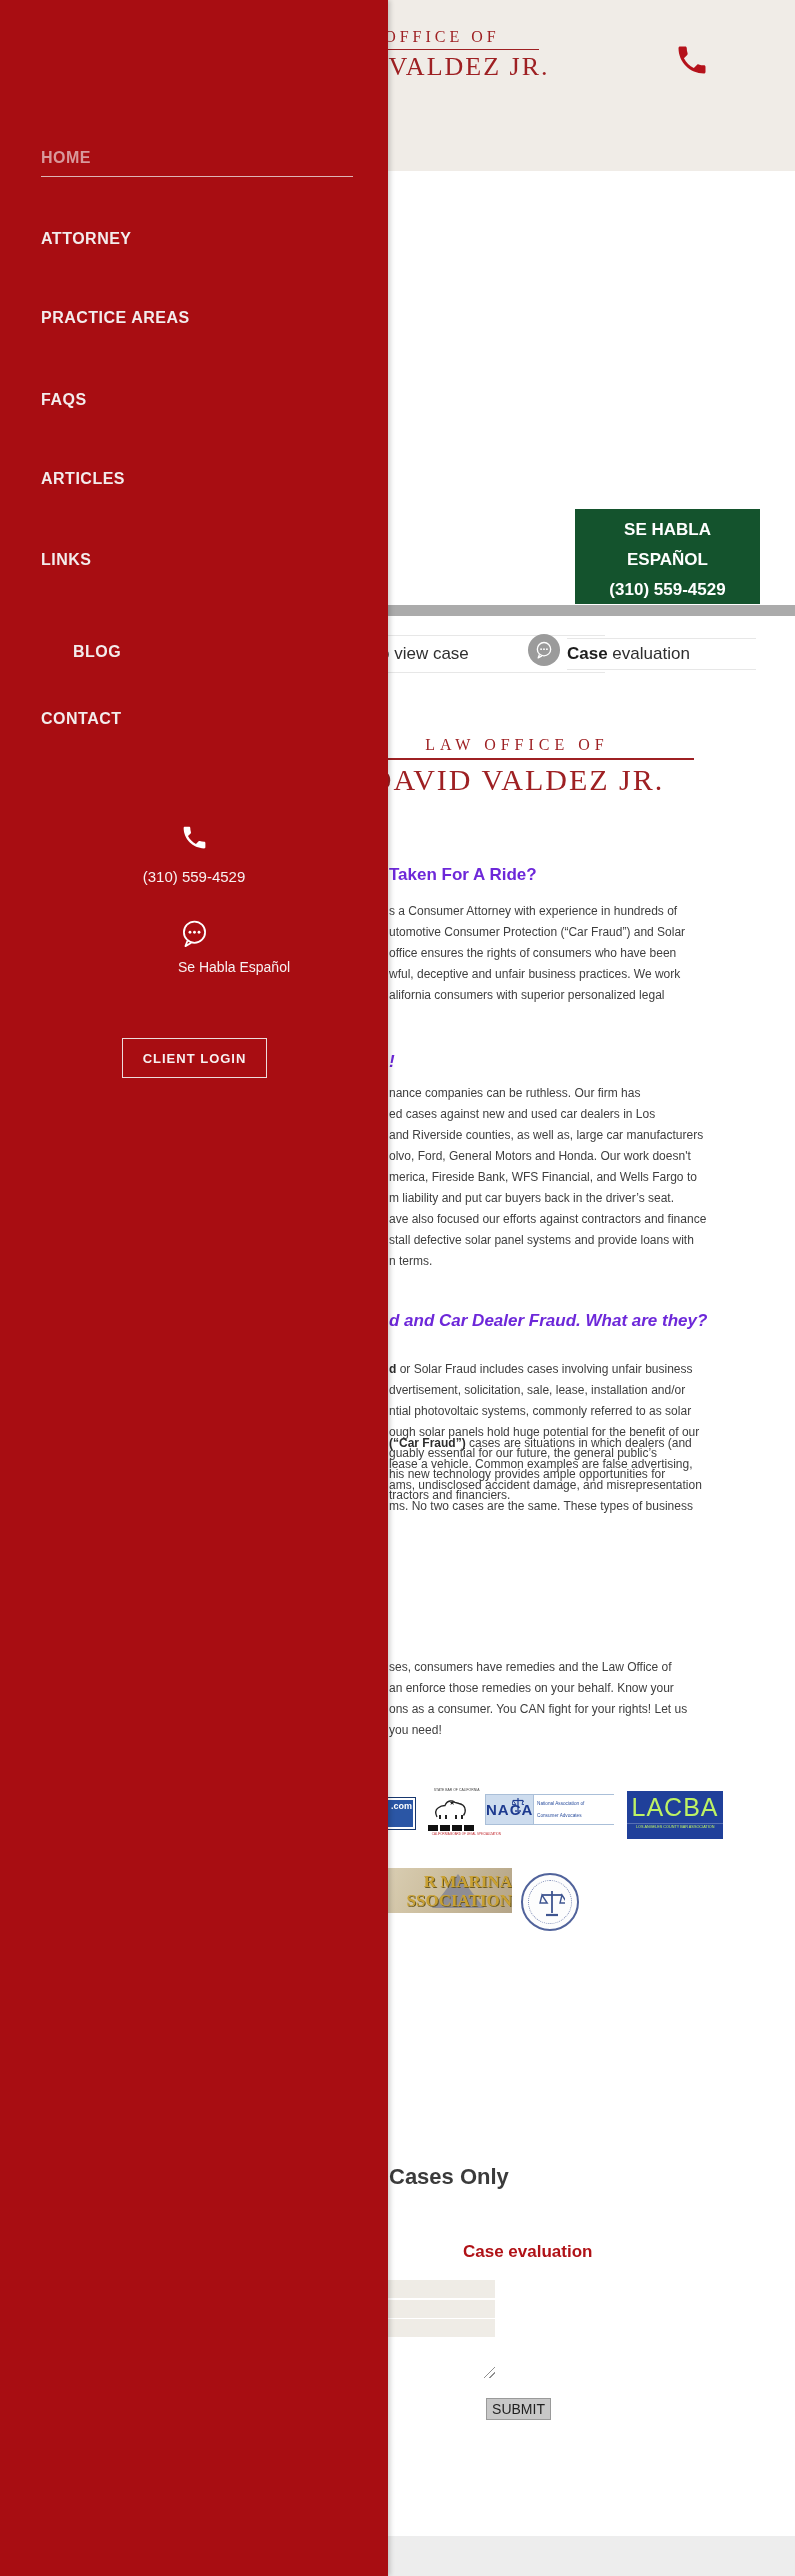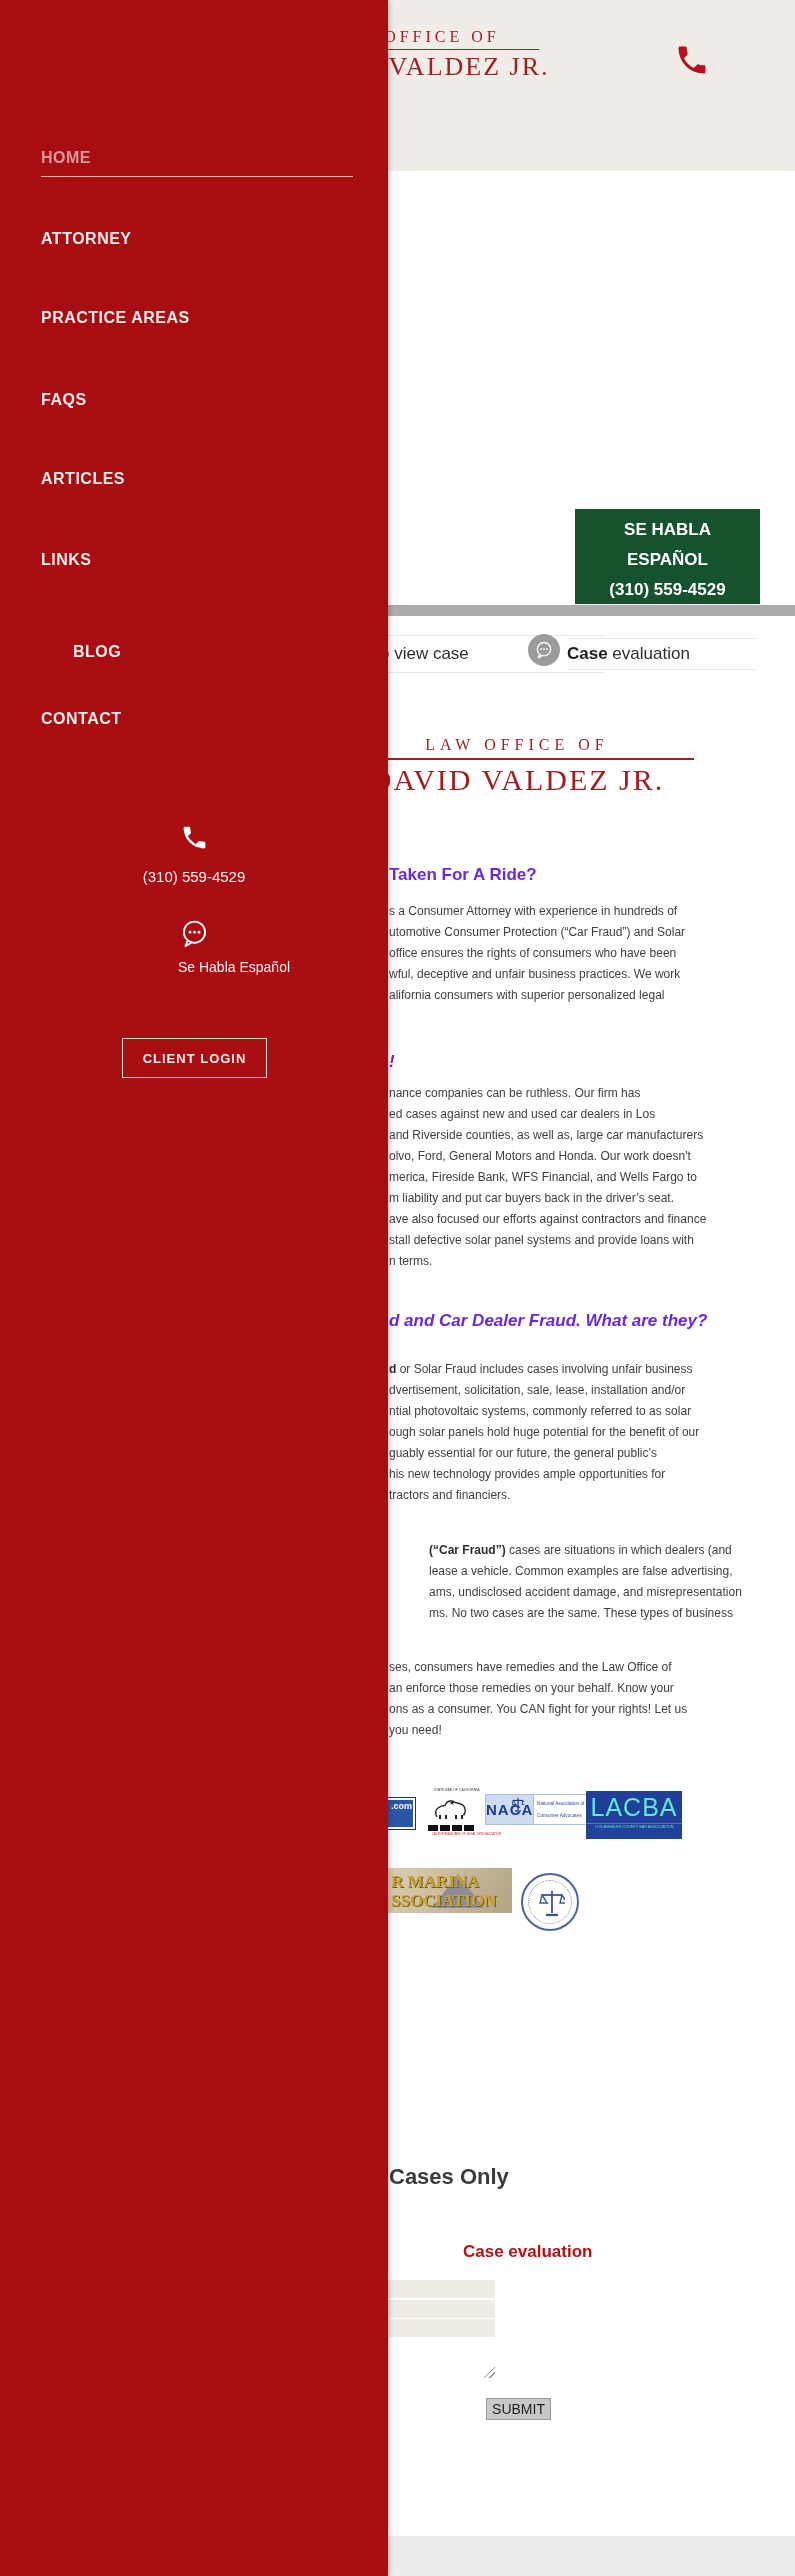--- a/index.html
+++ b/index.html
@@ -42,43 +42,43 @@
   .red-h.it{font-style:italic;}
   #art-h1{top:865px;}
   #art-h2{top:1052px;}
   #art-h3{top:1311px;}
   .para{position:absolute;left:389px;font-size:12px;color:#3e3e3e;}
   .para .tline{line-height:21px;white-space:nowrap;}
   .para b{color:#2c2c2c;}
   #para1{top:901px;}
   #para2{top:1083px;}
   #para3{top:1343px;margin-top:16px;}
-  #para4{top:1540px;padding-left:40px;}
+  #para4{top:1433px;}
   #para5{top:1657px;}
 
   
   .badge{position:absolute;cursor:pointer;}
   #badge-lawyers{left:370px;top:1797px;width:46px;height:33px;background:#2b56a5;border:1px solid #17376e;box-shadow:inset 0 0 0 2px #ffffff;padding:3px 3px 0 3px;box-sizing:border-box;}
   #badge-lawyers .b1{color:#fff;font-size:9px;font-weight:bold;text-align:right;}
   #badge-lawyers .b2{color:#f5c33b;font-size:9px;font-weight:bold;text-align:left;margin-top:2px;}
   #badge-statebar{left:422px;top:1788px;width:58px;height:56px;background:#fff;text-align:center;}
   #badge-statebar .arc{font-size:9px;transform:scale(.38);transform-origin:center top;white-space:nowrap;color:#444;width:160%;margin-left:-30%;}
   #badge-statebar .bars{display:flex;justify-content:center;gap:2px;margin-top:1px;}
   #badge-statebar .bars i{display:block;width:10px;height:6px;background:#111;}
   #badge-statebar .cap{font-size:9px;transform:scale(.33);transform-origin:center top;white-space:nowrap;color:#c0272d;width:200%;margin-left:-50%;margin-top:1px;}
   #badge-naca{left:485px;top:1794px;width:129px;height:31px;border:1px solid #aabfd8;box-sizing:border-box;background:#cddcee;display:flex;}
   #badge-naca .left{width:64px;position:relative;color:#1d3a8f;font-weight:bold;font-size:15px;letter-spacing:1px;text-align:center;line-height:29px;}
   #badge-naca .left svg{position:absolute;left:26px;top:2px;}
   #badge-naca .right{flex:1;background:#fff;border-left:1px solid #aabfd8;color:#2c4f9e;}
   #badge-naca .right div{font-size:9px;transform:scale(.52);transform-origin:left center;white-space:nowrap;line-height:12px;margin-left:3px;}
   #badge-naca .right{padding-top:2px;}
-  #badge-lacba{left:586px;top:1791px;width:96px;height:48px;background:#20409a;color:#5eead4;text-align:center;box-sizing:border-box;}
+  #badge-lacba{left:627px;top:1791px;width:96px;height:48px;background:#20409a;color:#bef264;text-align:center;box-sizing:border-box;}
   #badge-lacba .big{font-size:25px;letter-spacing:1px;line-height:32px;}
   #badge-lacba .small{border-top:1px solid rgba(255,255,255,.5);margin:0 3px;padding-top:2px;font-size:9px;transform:scale(.42);transform-origin:center top;white-space:nowrap;width:240%;margin-left:-70%;}
-  #badge-marina{left:370px;top:1868px;width:142px;height:45px;background:linear-gradient(115deg,#ddd2b8 0%,#cdbfa0 45%,#b4a487 100%);overflow:hidden;}
+  #badge-marina{left:370px;top:1868px;width:142px;height:45px;background:linear-gradient(115deg,#ddd2b8 0%,#cdbfa0 45%,#b4a487 100%);overflow:hidden;text-align:right;}
   #badge-marina .tri{position:absolute;left:62px;top:6px;width:0;height:0;border-left:26px solid transparent;border-right:26px solid transparent;border-bottom:34px solid #8e8d95;}
   #badge-marina .mtxt{position:relative;font-family:"Liberation Serif",serif;font-weight:bold;font-size:17px;line-height:19px;color:#c9a133;text-shadow:1px 1px 0 #6b5a23;padding:4px 0 0 21px;}
   #badge-seal{left:521px;top:1873px;width:58px;height:58px;border-radius:50%;border:2px solid #51639b;box-sizing:border-box;background:#fdfdfd;}
   #badge-seal .inner{position:absolute;left:5px;top:5px;right:5px;bottom:5px;border:1px dotted #7b89b4;border-radius:50%;}
   #badge-seal svg{position:absolute;left:16px;top:14px;}
 
   
   #cases-only{position:absolute;left:389px;top:2164px;font-size:22px;font-weight:bold;color:#3b3b3b;white-space:nowrap;}
   #form-title{position:absolute;left:463px;top:2242px;font-size:17px;font-weight:bold;color:#b01217;white-space:nowrap;}
   .ffield{position:absolute;left:292px;width:199px;height:16px;background:#efece6;border:0;outline:none;}

